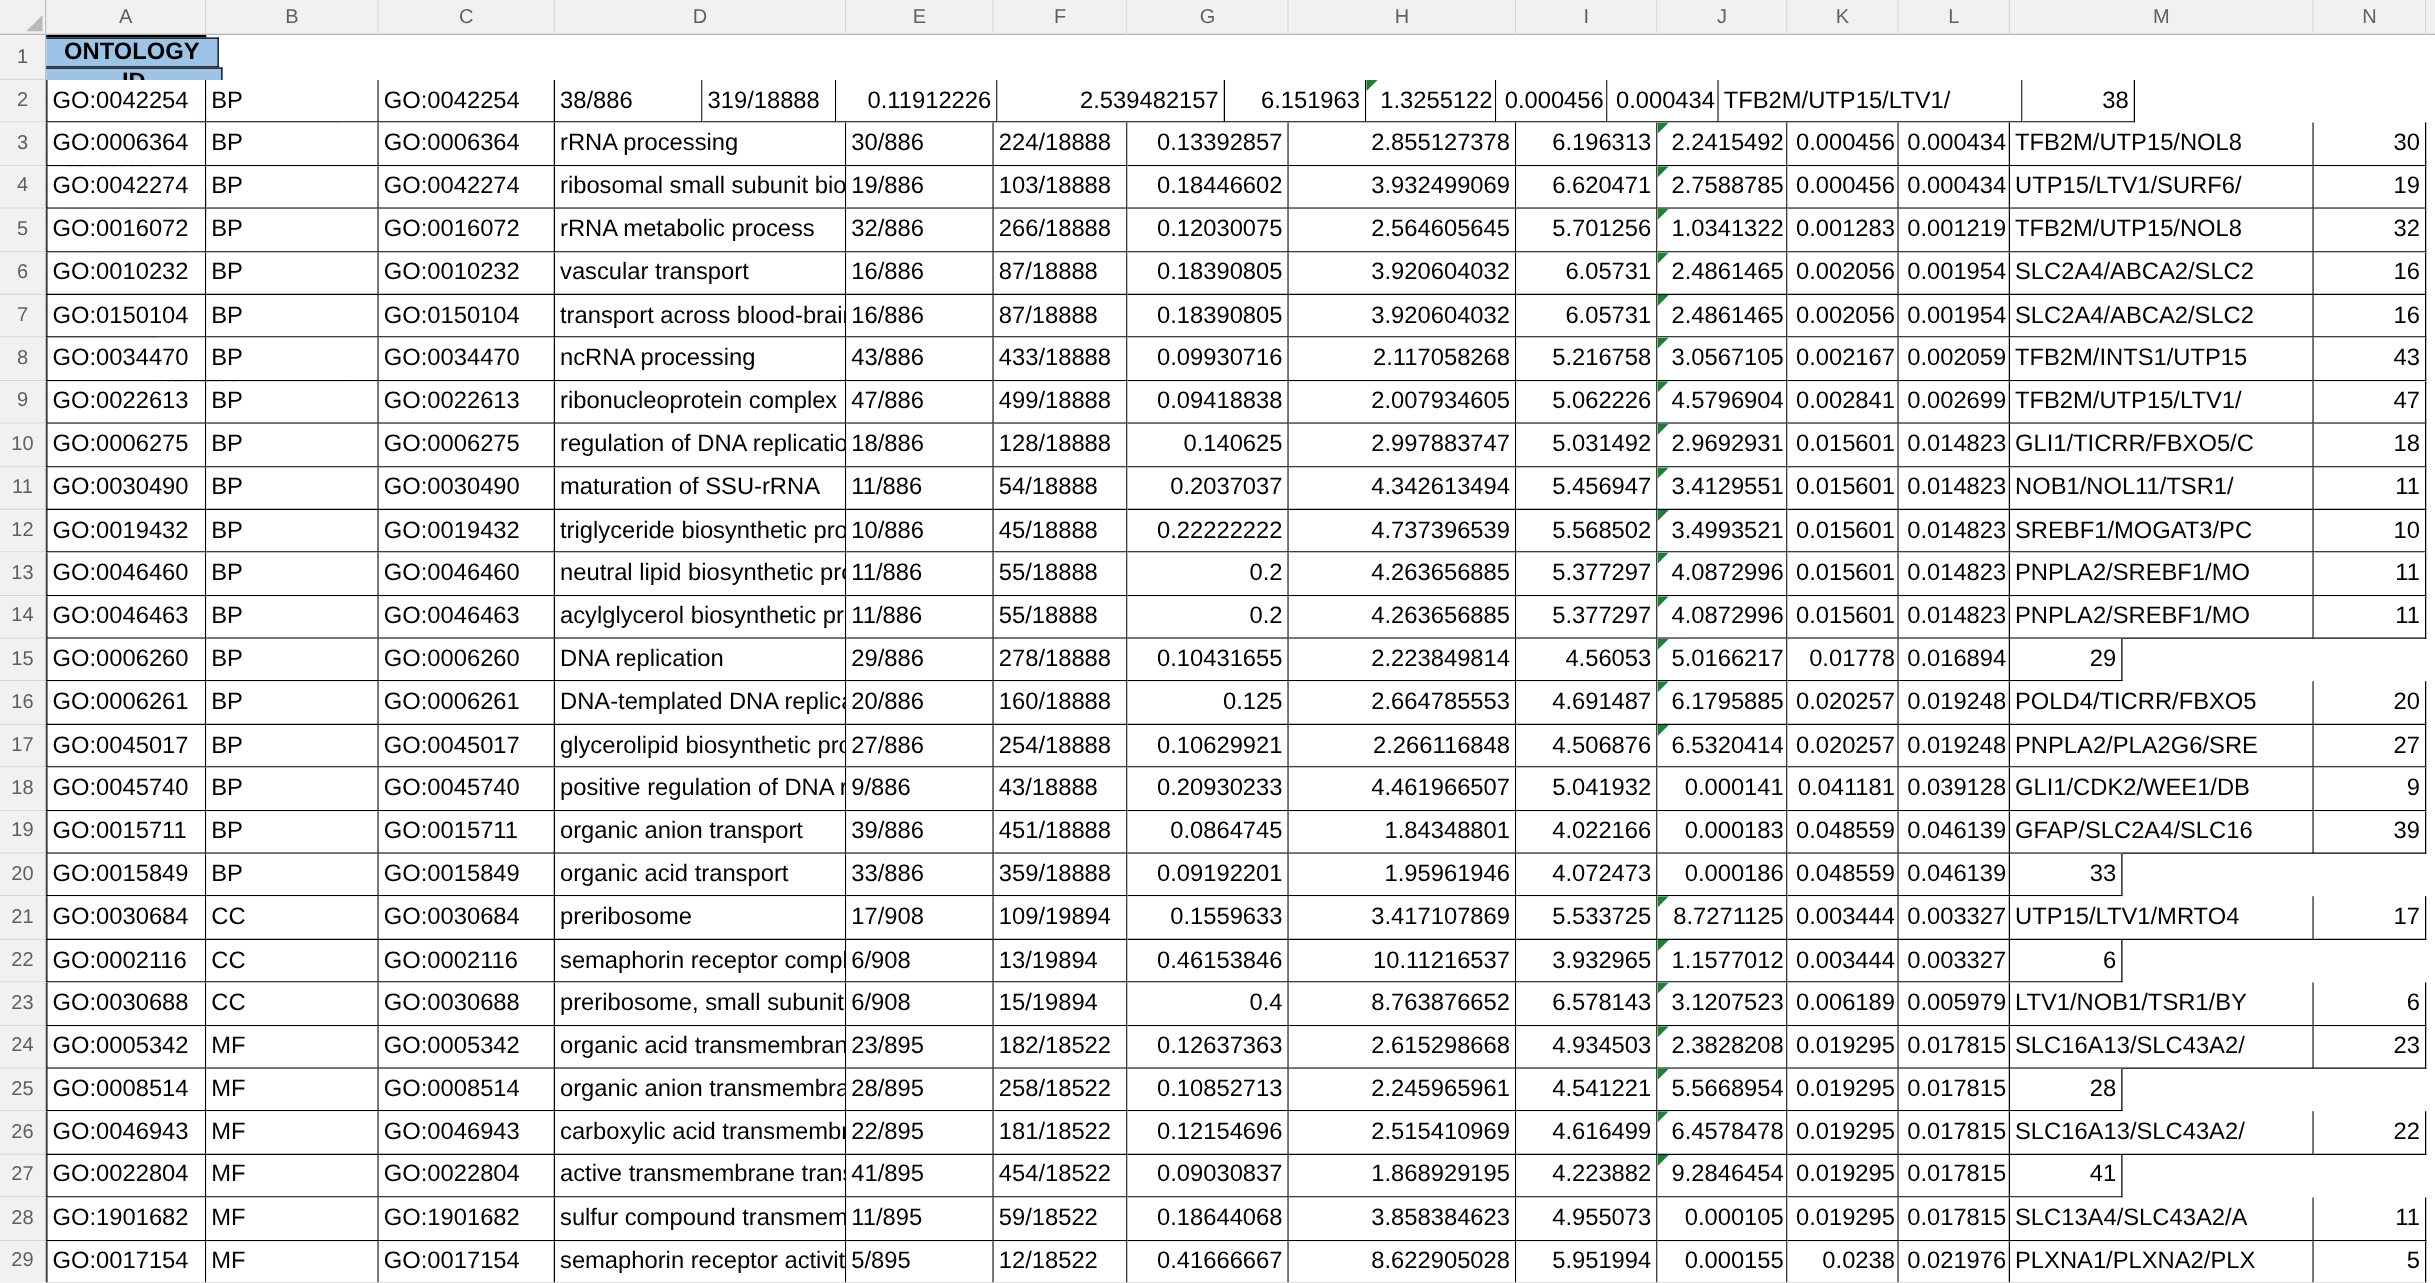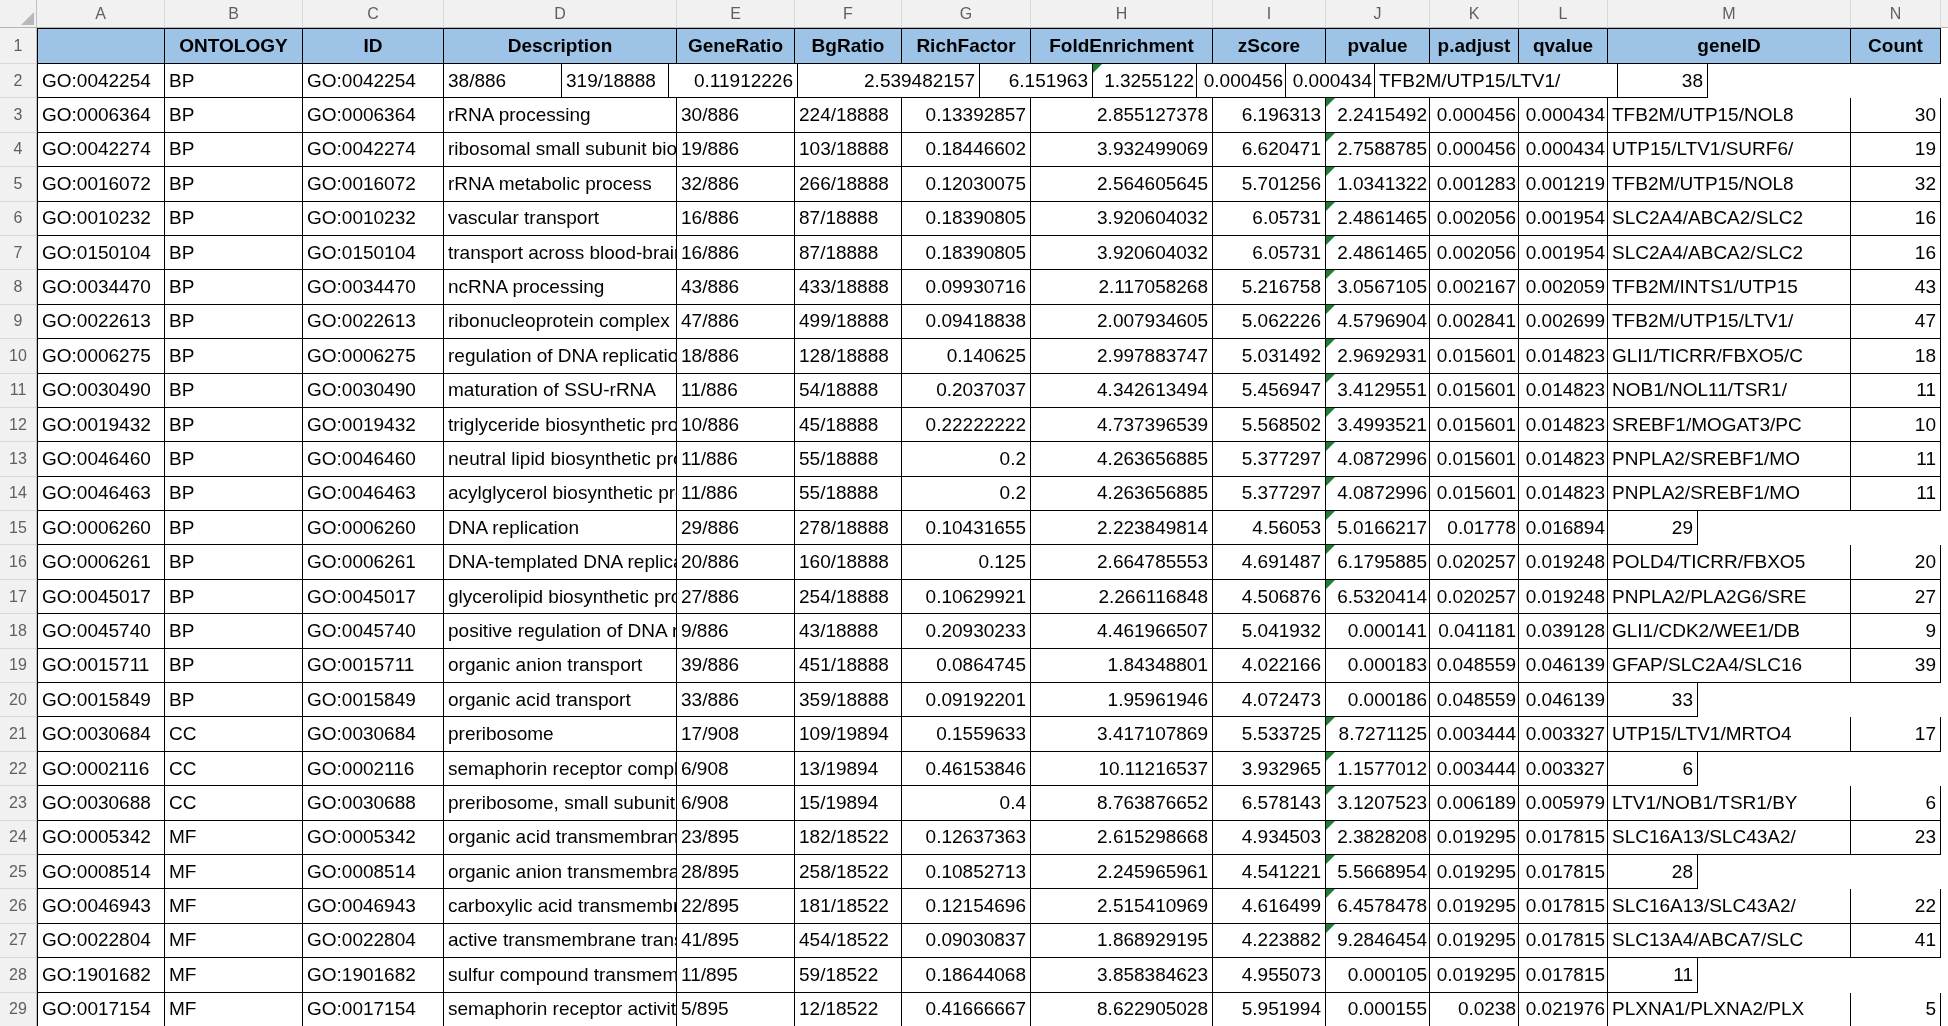--- a/index.html
+++ b/index.html
@@ -28,21 +28,21 @@
   .bodywrap{display:flex;}
   .gutter{width:37px;flex:none;}
   .rownum{
     box-sizing:border-box;height:34.4px;display:flex;align-items:center;justify-content:center;
     color:#5f5f5f;font-size:16px;background:#f1f1f1;
     border-right:1px solid #c0c0c0;border-bottom:1px solid #d8d8d8;
   }
   .rownum.first{height:36px;}
   .grid{flex:none;}
   .row{display:flex;height:34.4px;}
-  .row.hrow{height:36px;}
+  .row.hrow{height:36px;flex-direction:column;}
   .cell{
     box-sizing:border-box;flex:none;position:relative;display:flex;align-items:center;
     font-size:19px;color:#000;background:#fff;padding:0 4px;
     border-right:1px solid #000;border-bottom:1px solid #000;
     white-space:nowrap;overflow:hidden;
   }
   .row .cell:first-child{border-left:1px solid #000;}
   .hrow .cell{
     background:#9dc3e6;font-weight:bold;justify-content:center;
     border-top:1px solid #000;padding:0 2px;
@@ -536,36 +536,36 @@
           <div class="cell w-c">GO:0022804</div>
           <div class="cell w-d">active transmembrane transporter activity</div>
           <div class="cell w-e">41/895</div>
           <div class="cell w-f">454/18522</div>
           <div class="cell w-g num">0.09030837</div>
           <div class="cell w-h num">1.868929195</div>
           <div class="cell w-i num">4.223882</div>
           <div class="cell w-j num tight flag">9.2846454</div>
           <div class="cell w-k num tight">0.019295</div>
           <div class="cell w-l num tight">0.017815</div>
-          <div class="cell w-m">SLC13A4/ABCA7/SLC</div>
           <div class="cell w-n num">41</div>
         </div>
         <div class="row">
           <div class="cell w-a">GO:1901682</div>
           <div class="cell w-b">MF</div>
           <div class="cell w-c">GO:1901682</div>
           <div class="cell w-d">sulfur compound transmembrane transporter activity</div>
           <div class="cell w-e">11/895</div>
           <div class="cell w-f">59/18522</div>
           <div class="cell w-g num">0.18644068</div>
           <div class="cell w-h num">3.858384623</div>
           <div class="cell w-i num">4.955073</div>
           <div class="cell w-j num tight">0.000105</div>
           <div class="cell w-k num tight">0.019295</div>
           <div class="cell w-l num tight">0.017815</div>
+          <div class="cell w-m">SLC13A4/SLC43A2/A</div>
           <div class="cell w-n num">11</div>
         </div>
         <div class="row">
           <div class="cell w-a">GO:0017154</div>
           <div class="cell w-b">MF</div>
           <div class="cell w-c">GO:0017154</div>
           <div class="cell w-d">semaphorin receptor activity</div>
           <div class="cell w-e">5/895</div>
           <div class="cell w-f">12/18522</div>
           <div class="cell w-g num">0.41666667</div>

